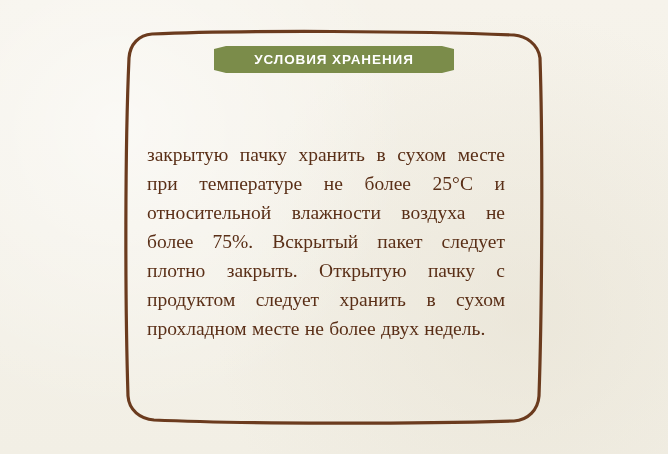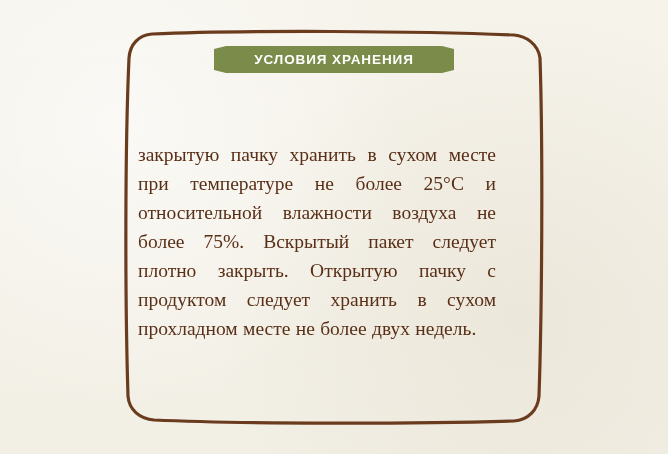--- a/index.html
+++ b/index.html
@@ -73,21 +73,21 @@
     font-size: 13.5px;
     letter-spacing: 0.9px;
     color: #ffffff;
     text-transform: uppercase;
     white-space: nowrap;
   }
 
   
   .body-block {
     position: absolute;
-    left: 138px;
+    left: 147px;
     top: 140px;
     width: 358px;
   }
   .body-text {
     margin: 0;
     font-family: "Liberation Serif", serif;
     font-size: 19.5px;
     line-height: 29px;
     color: #5a2f17;
     text-align: justify;

